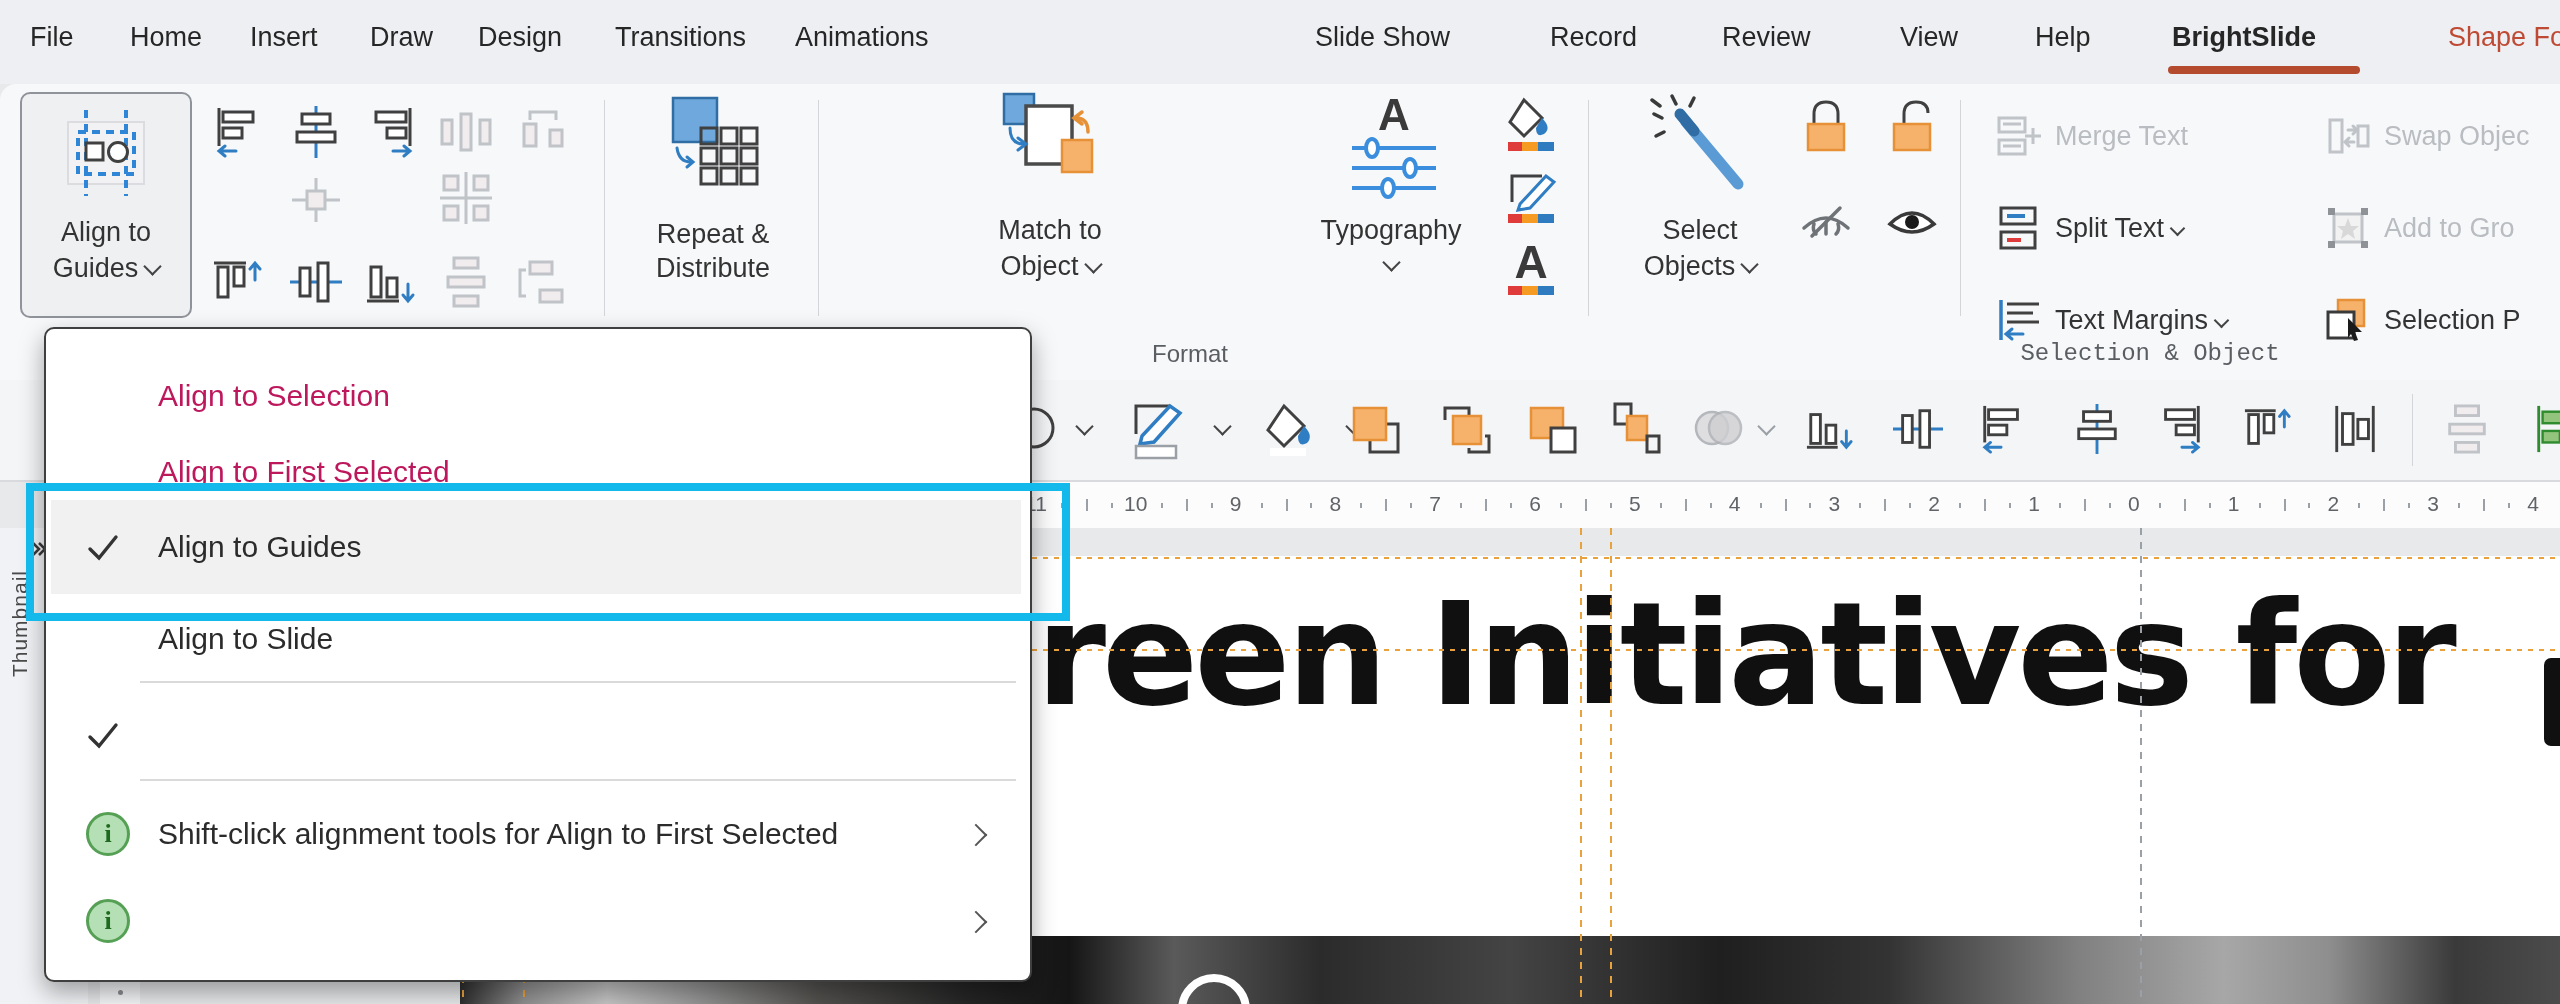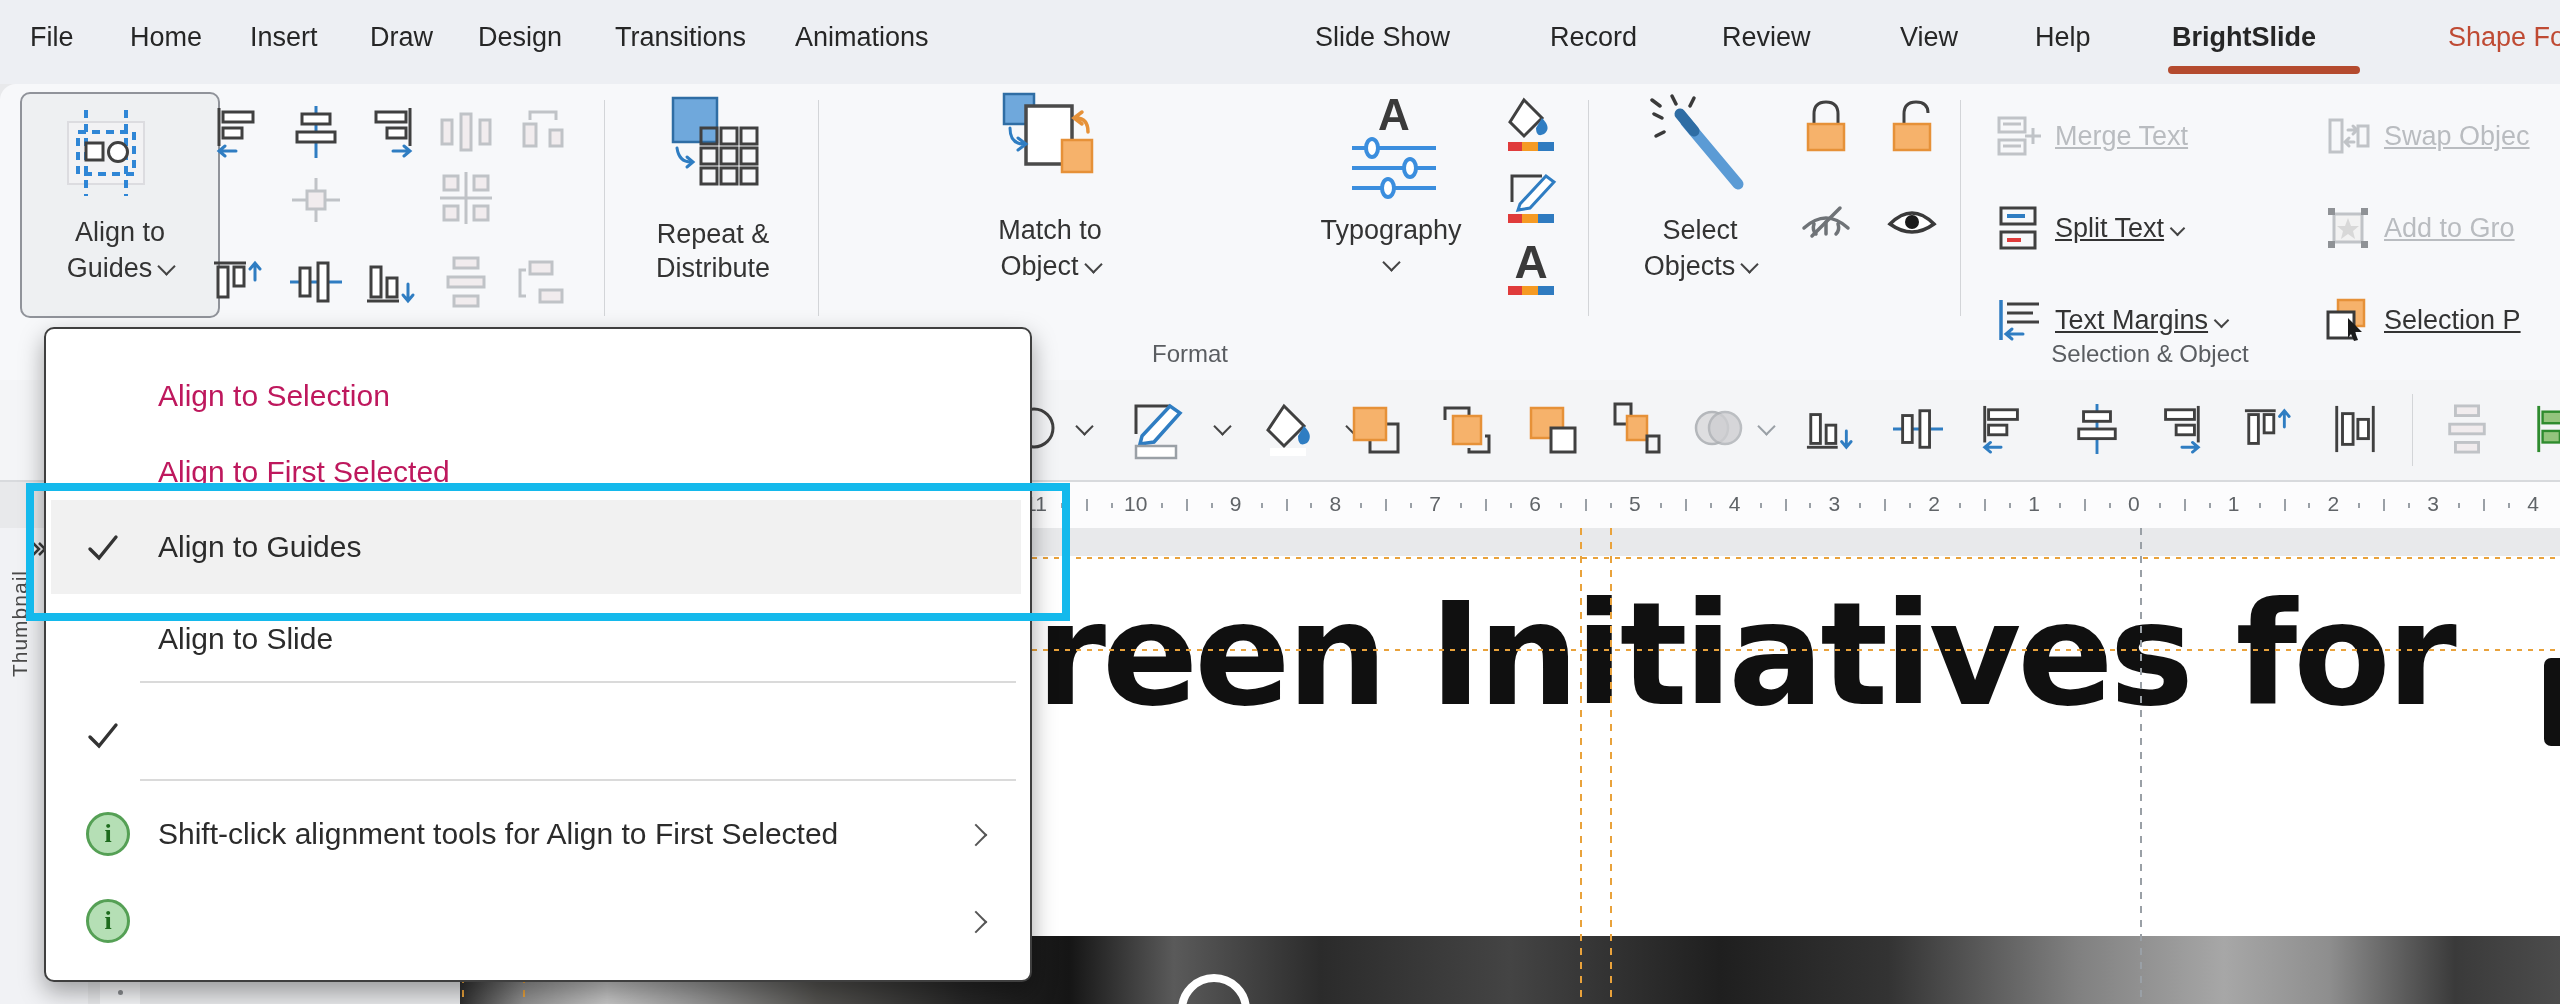--- a/index.html
+++ b/index.html
@@ -22,21 +22,21 @@
   .chev.sm{width:9px;height:9px;}
   .icon{position:absolute;}
   svg .sd{stroke:#404040;fill:none;stroke-width:3;}
   svg .sd2{stroke:#404040;fill:#fff;stroke-width:3;}
   svg .sb{stroke:#2f7dc2;fill:none;stroke-width:3;}
   svg .fb{fill:#6fa8dc;stroke:#2f6da4;stroke-width:2.5;}
   svg .fo{fill:#f6b26b;stroke:#e69138;stroke-width:2.5;}
   svg .sg{stroke:#c0c3c7;fill:none;stroke-width:3;}
   svg .fg{fill:#f1ecee;stroke:#c0c3c7;stroke-width:3;}
   svg .tk{fill:none;stroke-linecap:round;}
-  .rowbtn{position:absolute;display:flex;align-items:center;font-size:27px;color:#333;white-space:nowrap;text-decoration:underline;}
+  .rowbtn{position:absolute;display:flex;align-items:center;font-size:27px;color:#333;white-space:nowrap;}
   .rowbtn.disabled{color:#b9bcc0;}
   .rowbtn svg{margin-right:12px;}
   
   #toolrow{left:0;top:380px;width:2560px;height:100px;background:#f4f5f7;border-bottom:2px solid #d8dadd;}
   
   #ruler{left:90px;top:482px;width:2470px;height:46px;background:#fcfcfd;border-bottom:1px solid #d0d2d5;}
   .rnum{position:absolute;top:10px;font-size:21px;color:#606468;transform:translateX(-50%);}
   .rtick{position:absolute;background:#9aa0a6;}
   
   #pane{left:0;top:528px;width:88px;height:476px;background:#f1f2f5;border-right:1px solid #d5d7da;}
@@ -87,21 +87,21 @@
     <div class="tab" style="left:1722px">Review</div>
     <div class="tab" style="left:1900px">View</div>
     <div class="tab" style="left:2035px">Help</div>
     <div class="tab active" style="left:2172px">BrightSlide</div>
     <div class="tab contextual" style="left:2448px">Shape Fo</div>
     <div class="abs" id="tab-underline"></div>
   </div>
 
   <div class="abs" id="ribbon">
 
-    <div class="bigbtn selbtn" style="left:20px;top:8px;width:168px;height:222px;padding-left:28px;">
+    <div class="bigbtn selbtn" style="left:20px;top:8px;width:168px;height:222px;">
       <span class="icon" style="left:34px;top:10px;">
         <svg width="100" height="104" viewBox="0 0 100 104">
           <rect x="12" y="18" width="76" height="62" fill="#f2f2f4" stroke="#dcdce0" stroke-width="2"></rect>
           <g stroke="#2f86d6" stroke-width="4" stroke-dasharray="8 6" fill="none">
             <rect x="22" y="28" width="56" height="42"></rect>
             <line x1="30" y1="6" x2="30" y2="92"></line>
             <line x1="70" y1="6" x2="70" y2="92"></line>
           </g>
           <rect x="30" y="39" width="17" height="17" class="sd2"></rect>
           <circle cx="62" cy="48" r="9.5" class="sd2"></circle>
@@ -404,21 +404,21 @@
     <div class="rowbtn" style="left:2324px;top:212px;">
       <svg width="48" height="48" viewBox="0 0 48 48">
           <rect x="14" y="4" width="26" height="26" class="fo"></rect>
           <rect x="4" y="16" width="26" height="26" fill="#fff" stroke="#3a3a3a" stroke-width="3"></rect>
           <path d="M24 22 L38 36 L31 36 L34 44 L30 45 L27 38 L24 42 Z" fill="#1a1a1a"></path>
         </svg>
       <span>Selection P</span>
     </div>
 
     <div class="rgroup-label" style="left:1190px;">Format</div>
-    <div class="rgroup-label" style="left:2150px;">Selection &amp; Object</div>
+    <div class="rgroup-label" style="left:2150px;font-family:Liberation Mono, monospace;">Selection &amp; Object</div>
   </div>
 
   <div class="abs" id="toolrow">
     <div class="abs" id="toolA">
         <span>A</span>
       </div>
 
     <span class="icon" style="left:1014px;top:22px;">
       <svg width="48" height="52" viewBox="0 0 48 52">
           <circle cx="20" cy="26" r="19" class="sd"></circle>

